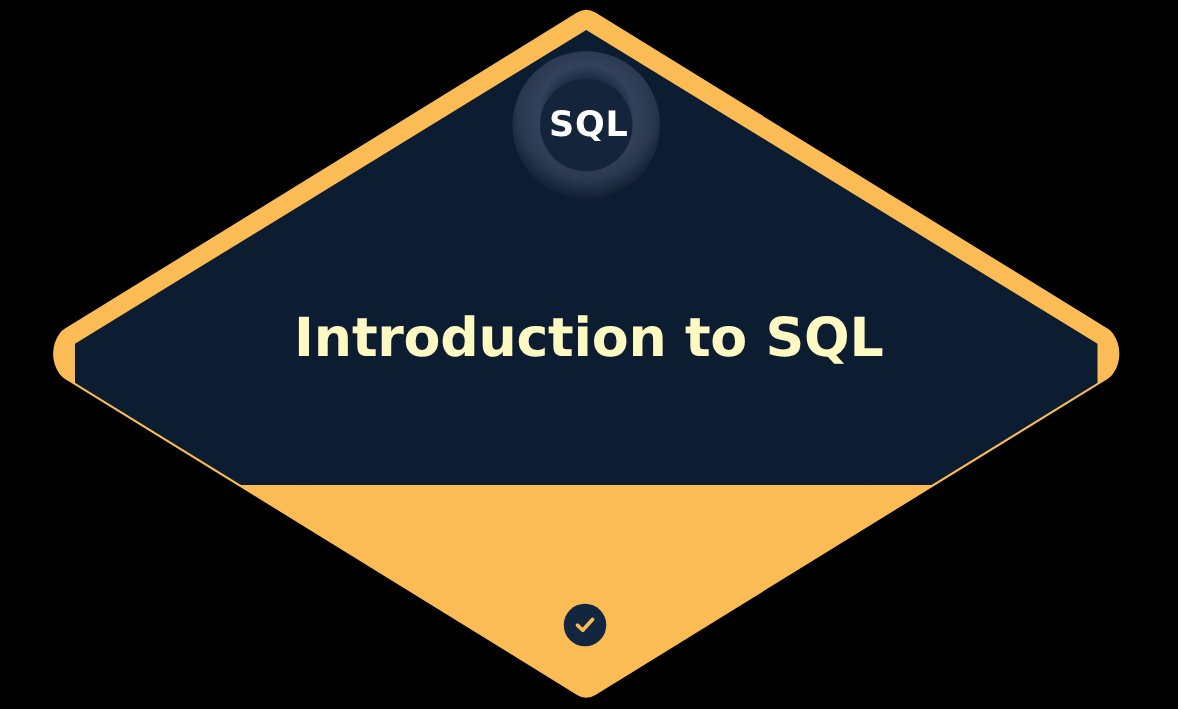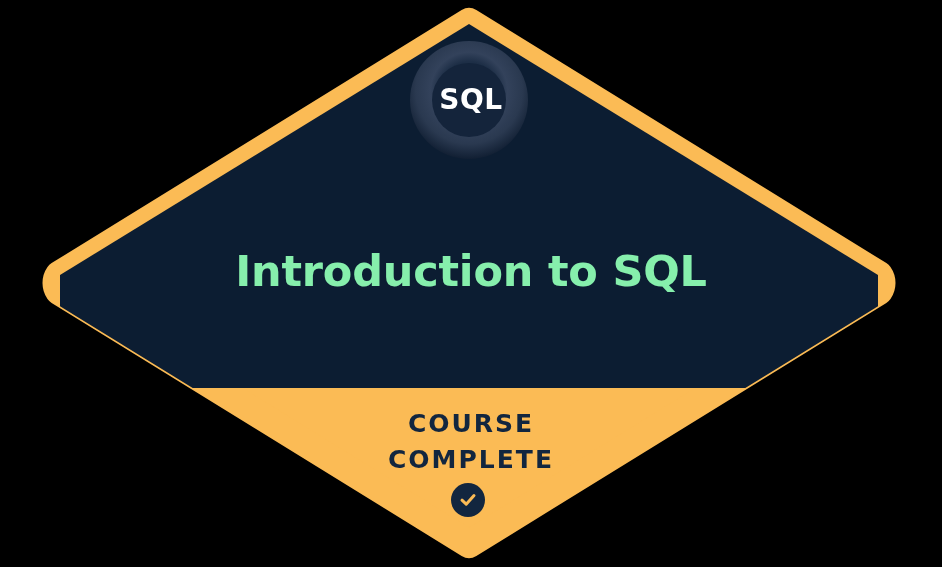--- a/index.html
+++ b/index.html
@@ -57,21 +57,21 @@
     font-family: "DejaVu Sans", "Liberation Sans", sans-serif;
   }
 
   
   #course-title {
     position: absolute;
     left: 0;
     top: 243px;
     width: 942px;
     text-align: center;
-    color: #86efac;
+    color: #fef9c3;
     font-size: 43px;
     font-weight: 700;
     letter-spacing: -0.2px;
     line-height: 56px;
     font-family: "DejaVu Sans", "Liberation Sans", sans-serif;
   }
 
   
   #status-block {
     position: absolute;
@@ -147,24 +147,20 @@
     <circle cx="469" cy="100" r="59" fill="url(#emblemRing)"></circle>
     <circle cx="469" cy="100" r="37" fill="#14243b"></circle>
   </svg>
 
   <div class="overlay">
 
     <div id="sql-emblem-label">SQL</div>
 
     <div id="course-title">Introduction to SQL</div>
 
-    <div id="status-block">
-      <div class="status-line">COURSE</div>
-      <div class="status-line">COMPLETE</div>
-    </div>
 
     <div id="completion-check">
       <svg width="22" height="22" viewBox="0 0 22 22" xmlns="http://www.w3.org/2000/svg">
         <path d="M 5 11.2 L 9.2 15.2 L 17 6.6" fill="none" stroke="#fbbb55" stroke-width="3" stroke-linecap="round" stroke-linejoin="round"></path>
       </svg>
     </div>
 
   </div>
 </div>
 

